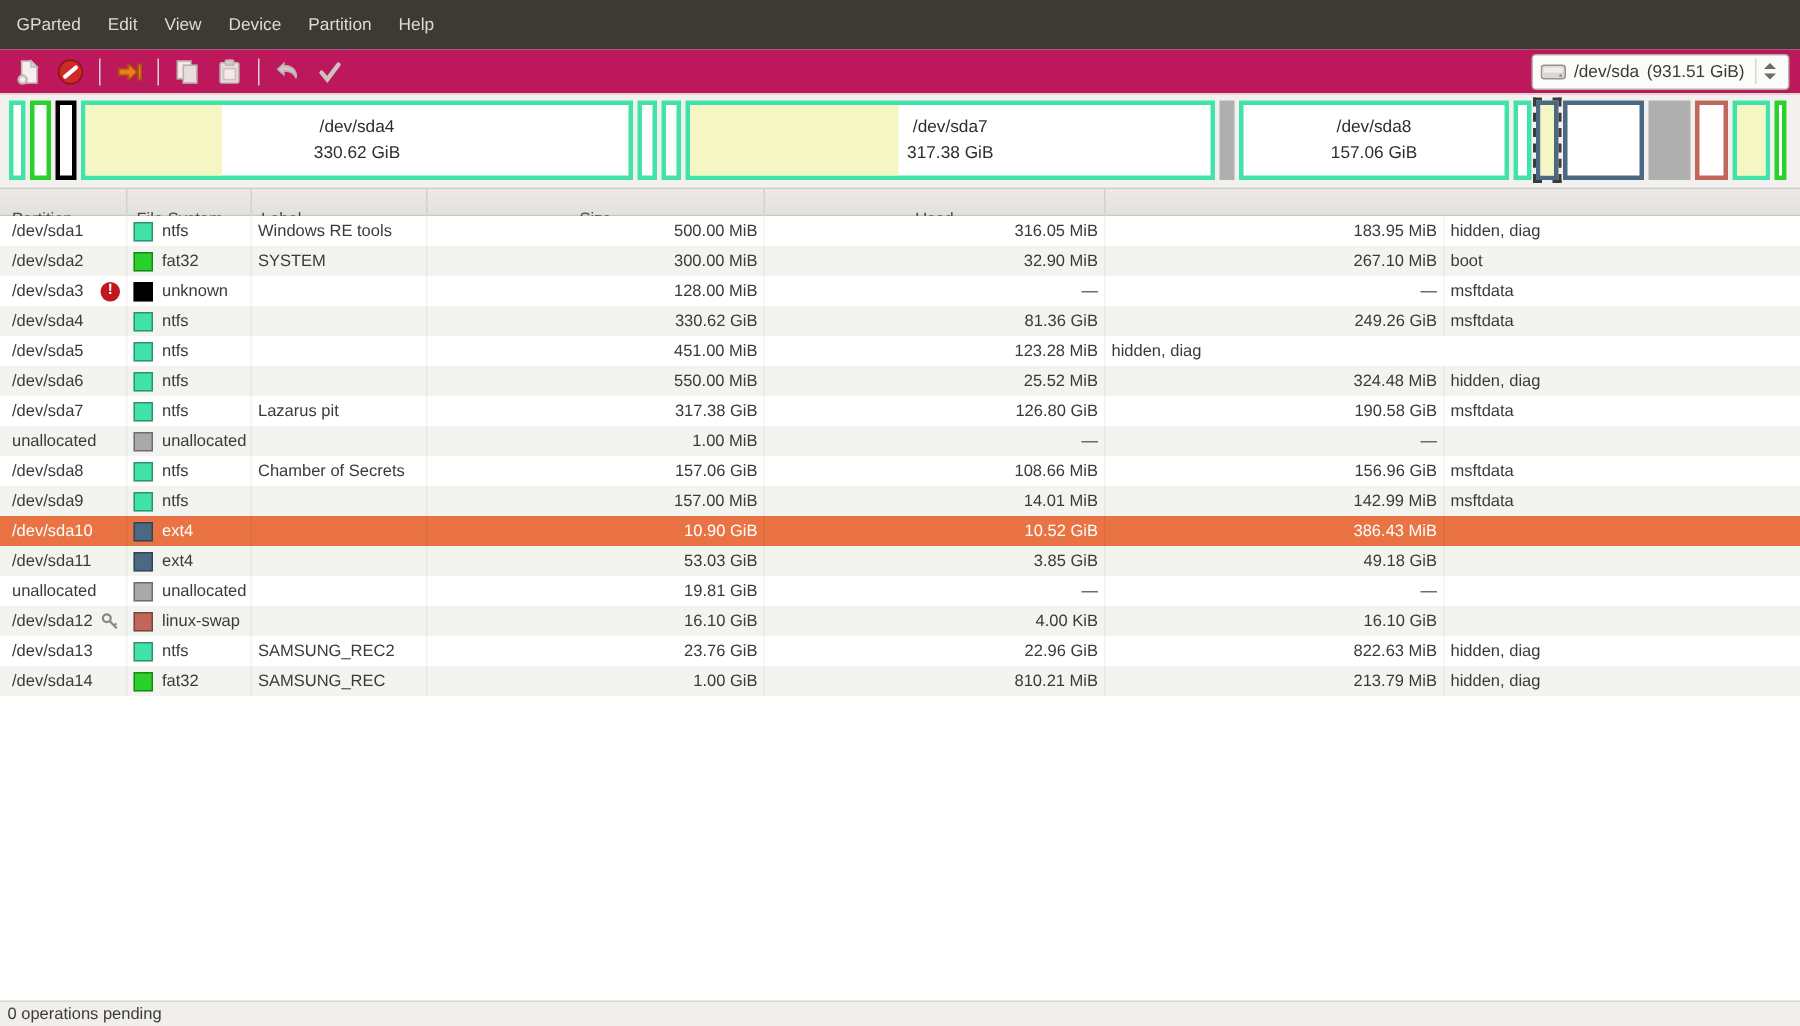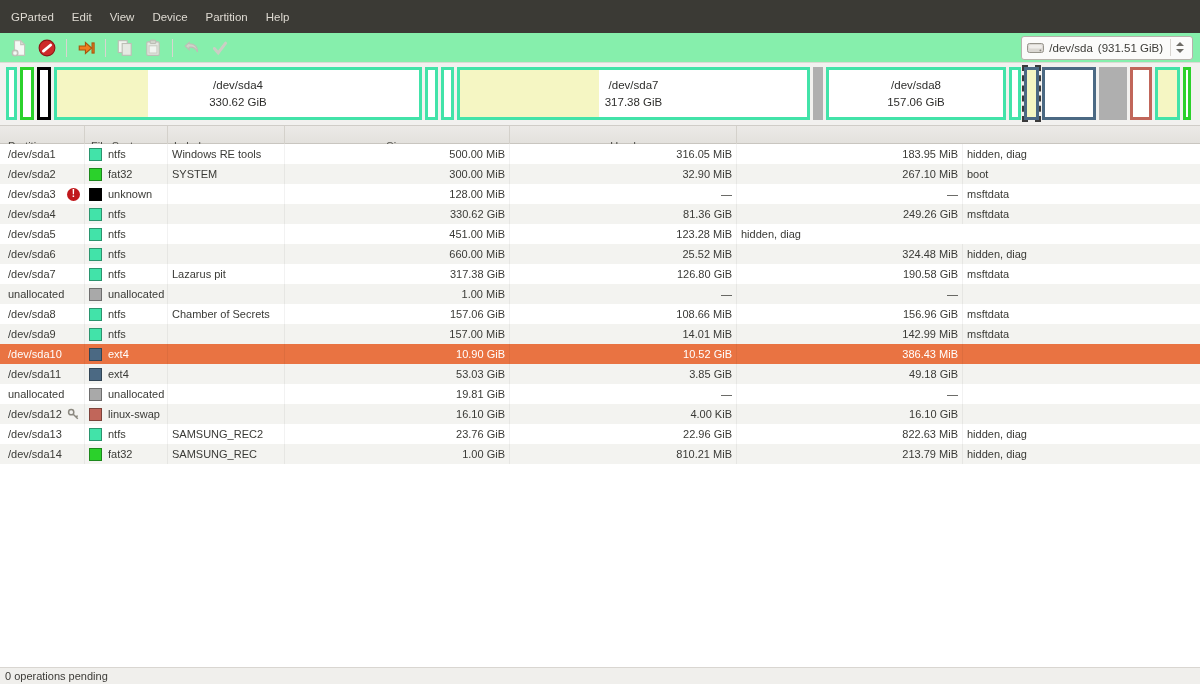--- a/index.html
+++ b/index.html
@@ -15,21 +15,21 @@
 
   
   .menubar {
     height:33px; background:#3b3a35; color:#dfdbd3;
     display:flex; align-items:center; padding-left:2px; flex:none;
   }
   .menu-item { padding:2px 9px; font-size:11.5px; cursor:default; }
 
   
   .toolbar {
-    height:30px; background:#86efac; border-bottom:1px solid #dcdad5;
+    height:30px; background:#be185d; border-bottom:1px solid #dcdad5;
     display:flex; align-items:center; padding:0 5px; flex:none;
   }
   .tool-btn { width:26px; height:24px; display:flex; align-items:center; justify-content:center; margin:0 1px; border-radius:3px; }
   .tb-sep { width:1px; height:18px; background:#d8d5d0; margin:0 5px; flex:none; }
   .tb-spacer { flex:1; }
   .device-combo {
     display:flex; align-items:center; gap:5px;
     background:#fbfbfa; border:1px solid #b5b2ab; border-radius:3px;
     height:24px; padding:0 3px 0 5px; margin-right:2px; font-size:11.5px; color:#3c3b37;
   }
@@ -311,21 +311,21 @@
       </div>
       <div class="prow alt">
         <div class="cell part">
           <div>/dev/sda6</div>
         </div>
         <div class="cell">
           <div class="swatch" style="background: rgb(66, 227, 169);"></div>
           <div>ntfs</div>
         </div>
         <div class="cell"></div>
-        <div class="cell num">660.00 MiB</div>
+        <div class="cell num">550.00 MiB</div>
         <div class="cell num">25.52 MiB</div>
         <div class="cell num">324.48 MiB</div>
         <div class="cell">hidden, diag</div>
       </div>
       <div class="prow">
         <div class="cell part">
           <div>/dev/sda7</div>
         </div>
         <div class="cell">
           <div class="swatch" style="background: rgb(66, 227, 169);"></div>

